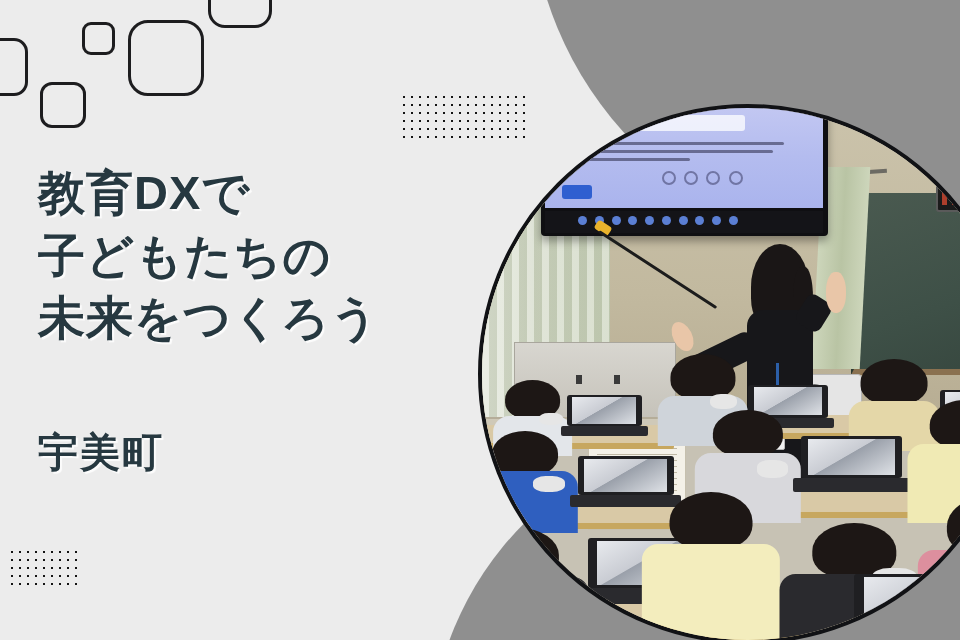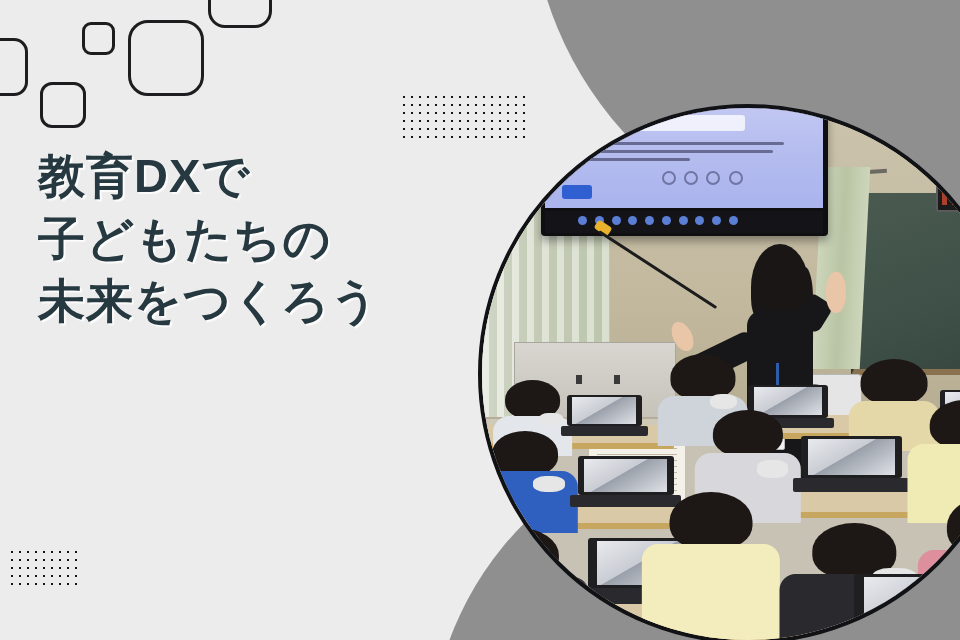--- a/index.html
+++ b/index.html
@@ -280,21 +280,21 @@
   }
   .laptop .base {
     position:absolute; left:-8%; bottom:0; width:116%; height:24%;
     background:#2a2a2e; border-radius:2px;
   }
 
   
   .headline {
     position: absolute;
     left: 38px;
-    top: 145px;
+    top: 162px;
     font-size: 47px;
     font-weight: bold;
     line-height: 1.33;
     letter-spacing: 1px;
     color: #263840;
     text-shadow: 2px 2px 1px rgba(255,255,255,.85);
     white-space: pre;
     margin: 0;
   }
   .subline {
@@ -489,14 +489,15 @@
 
         </div>
       </div>
     </div>
   </div>
 
   <h1 class="headline">教育DXで
 子どもたちの
 未来をつくろう</h1>
 
+  <p class="subline">宇美町</p>
 
 </div>
 
 </body></html>

